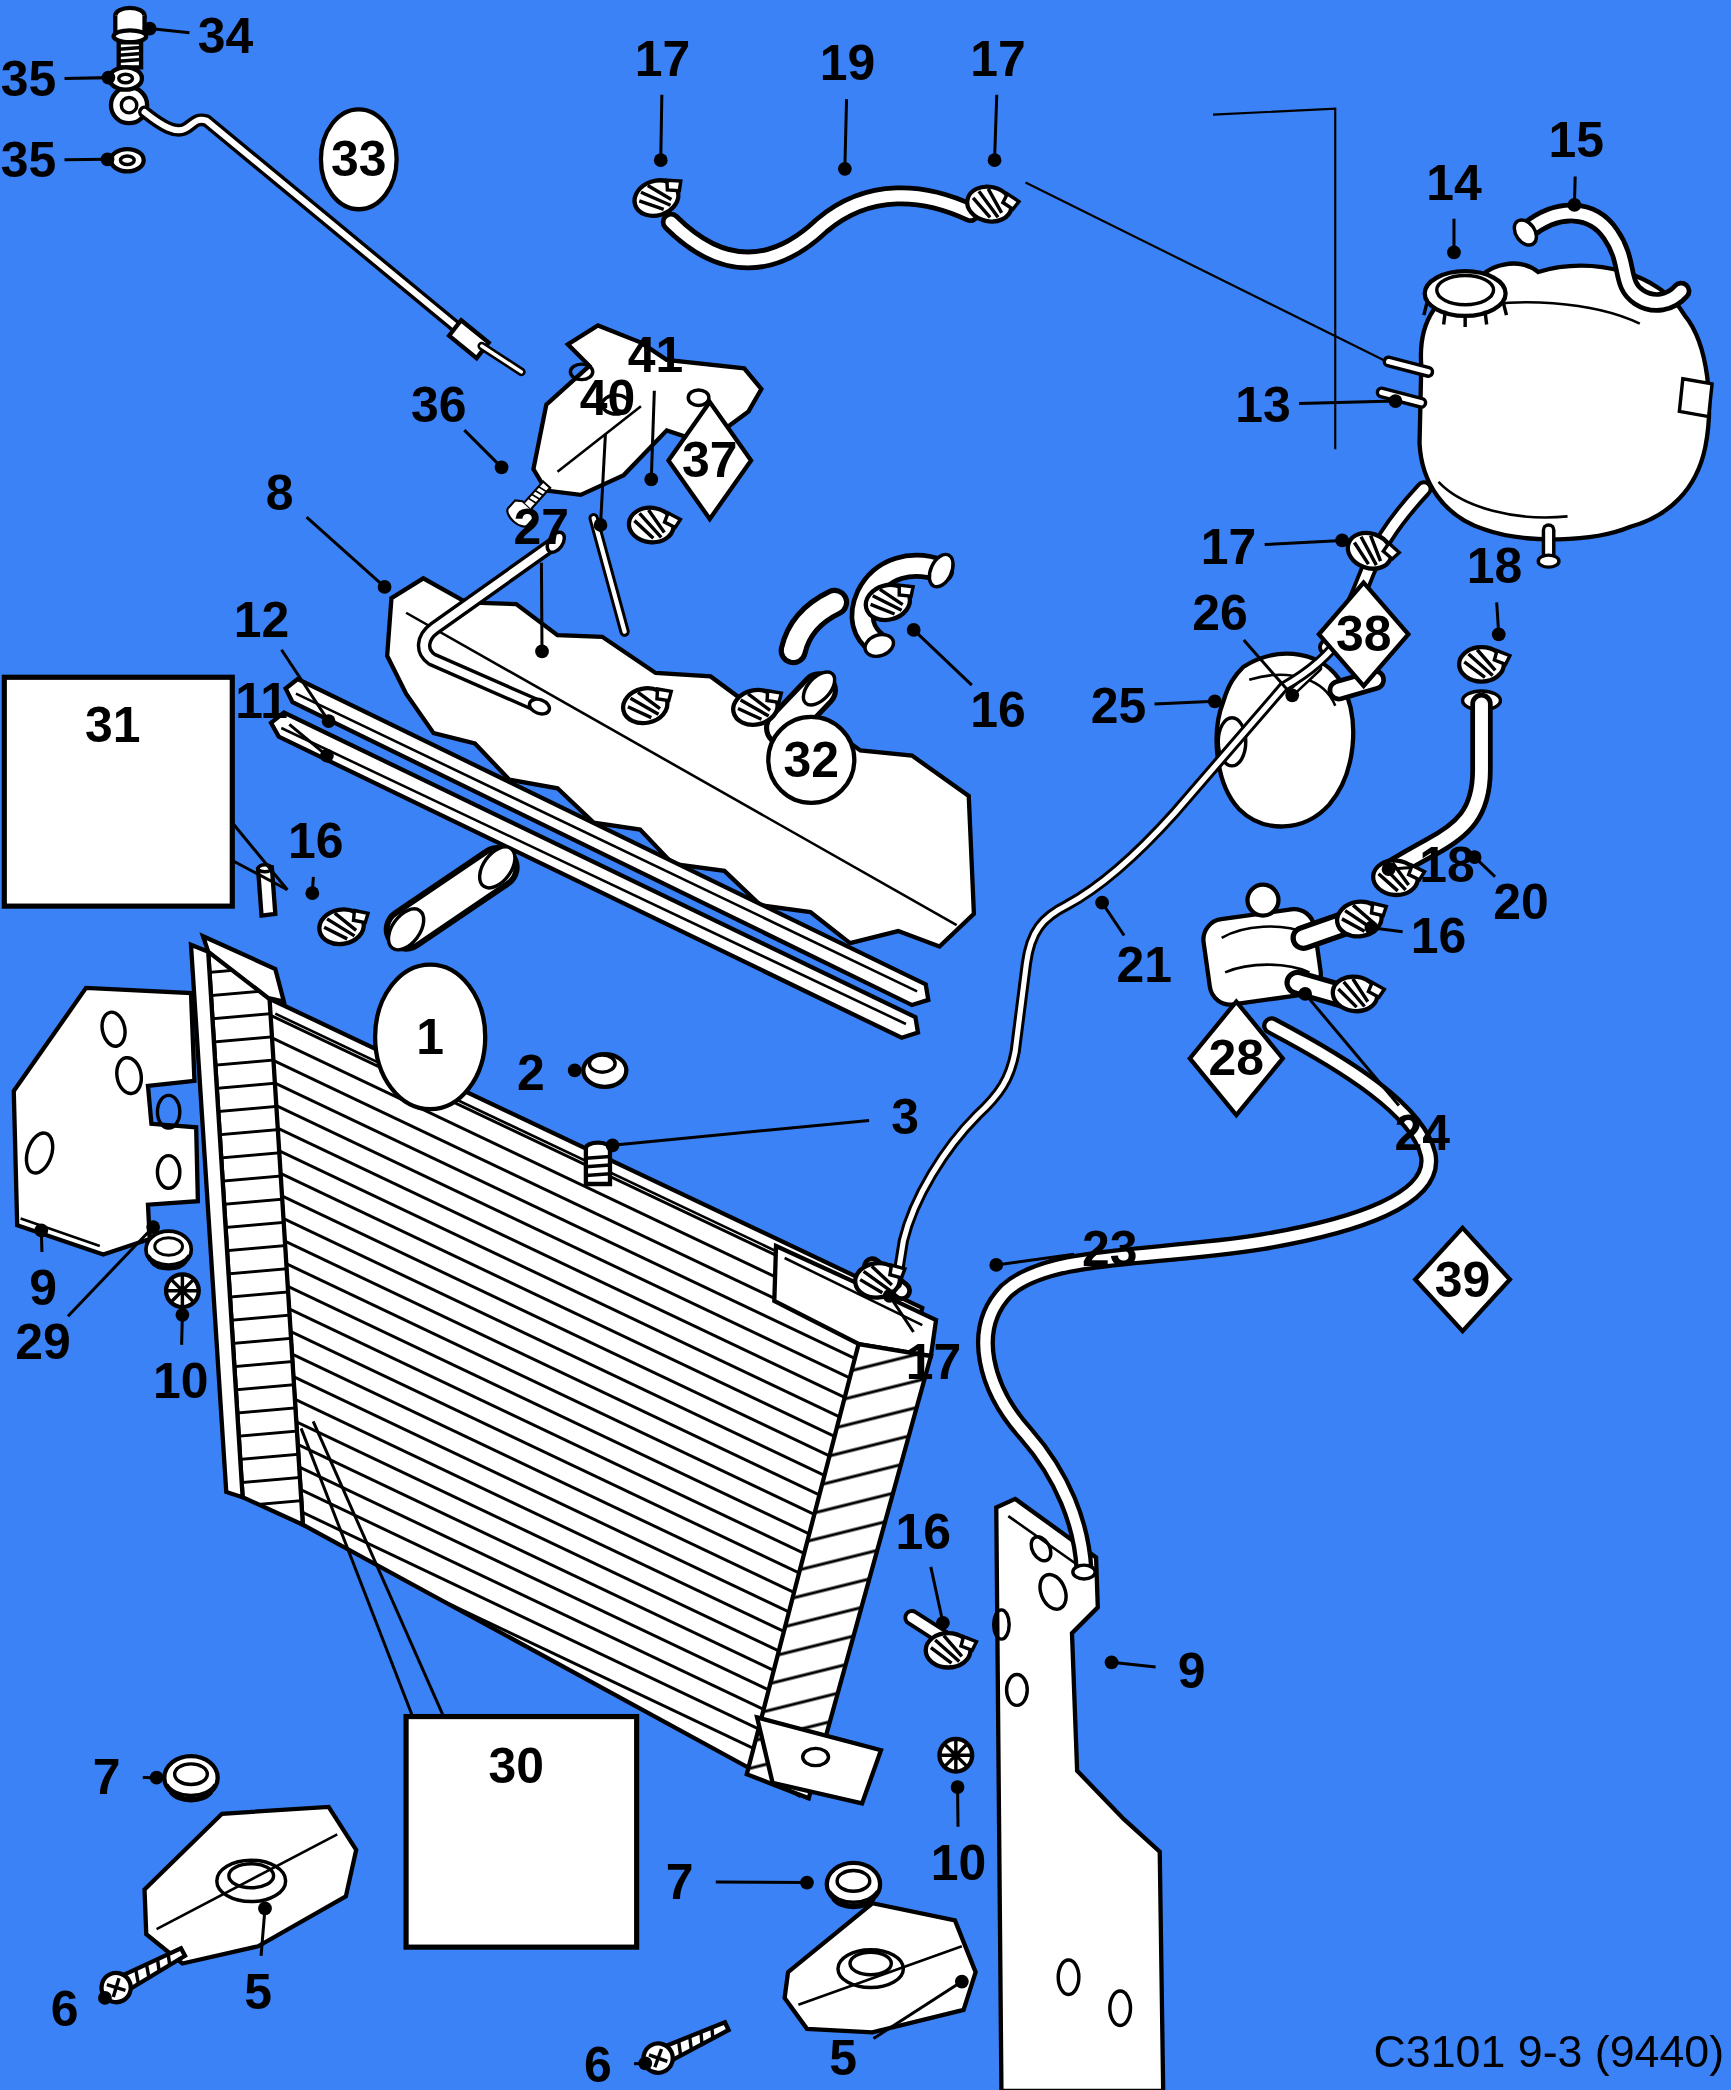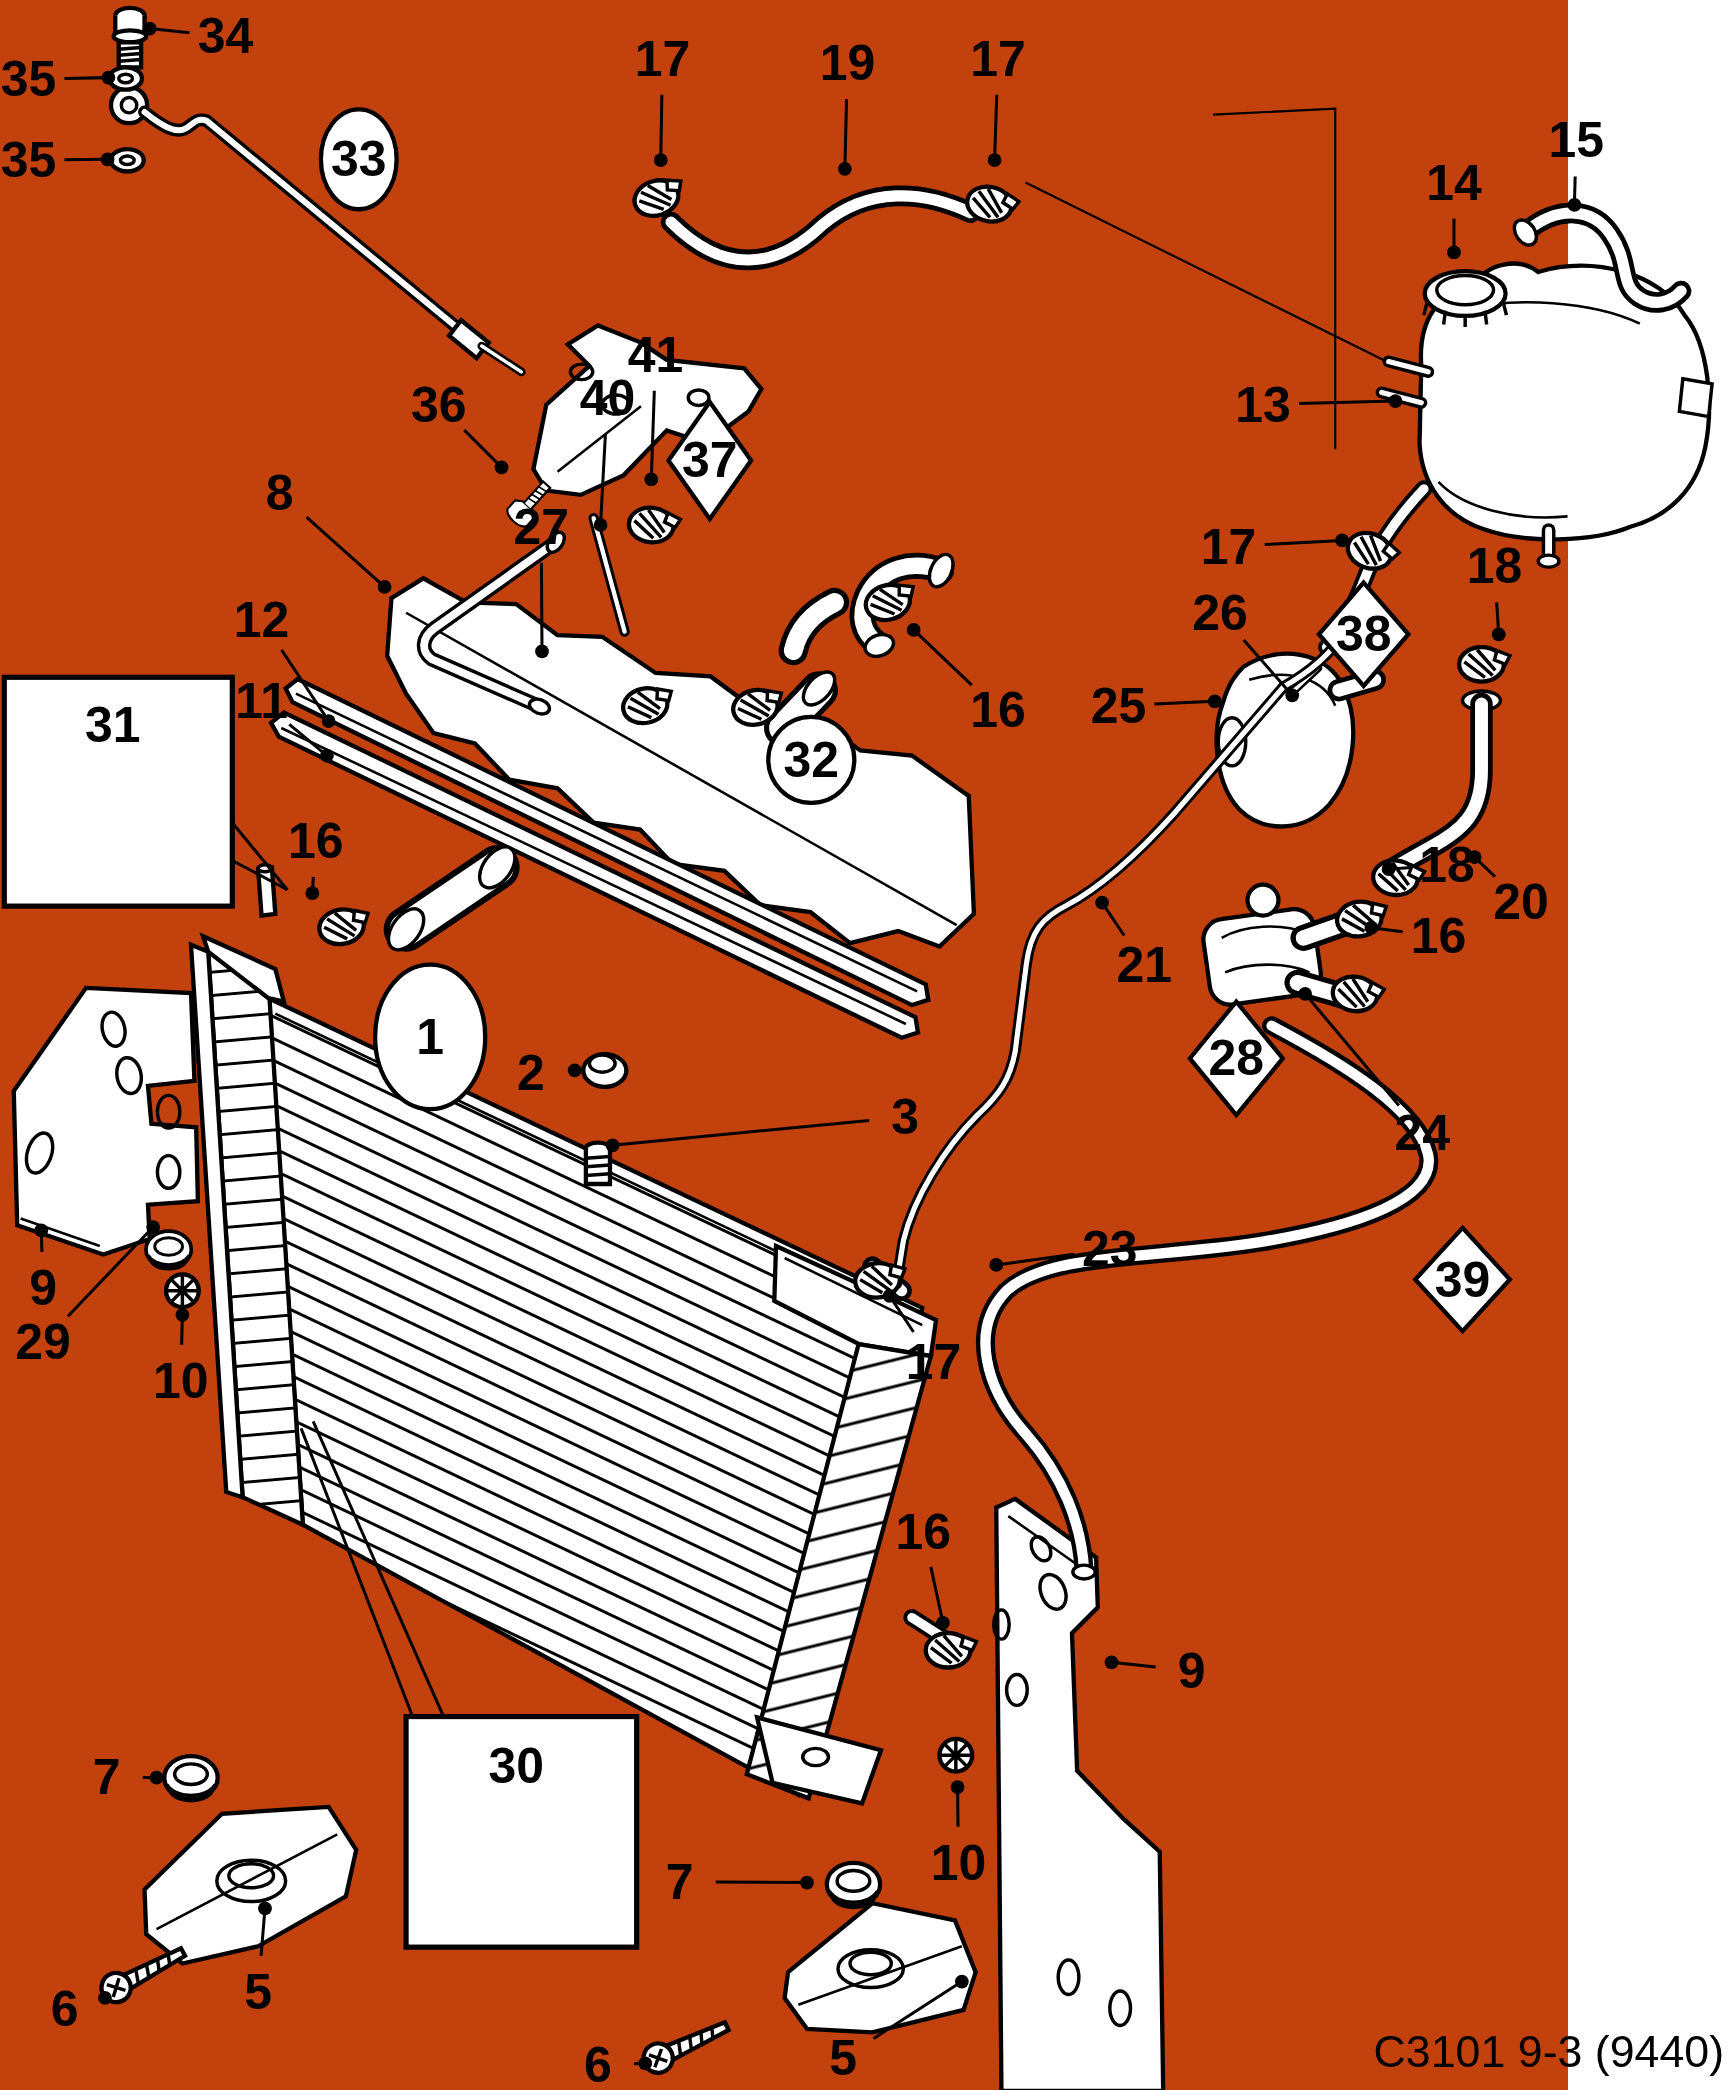--- a/index.html
+++ b/index.html
@@ -1,16 +1,16 @@
 <!DOCTYPE html>
 <html style="font-size:13.8px"><head>
 <meta charset="utf-8">
 <style>
   html,body{margin:0;padding:0;background:#fff;}
-  .canvas{position:relative;width:1568px;height:2091px;background:#c2410c;}
+  .canvas{position:relative;width:1731px;height:2091px;background:#3b82f6;}
   svg{display:block}
   .w5{stroke:#000;stroke-width:5;fill:none}
   .w4{stroke:#000;stroke-width:4;fill:none}
   .w3{stroke:#000;stroke-width:3;fill:none}
   .w2{stroke:#000;stroke-width:2.5;fill:none}
   .fw{fill:#fff}
   .to{stroke:#000;fill:none;stroke-linecap:round;stroke-linejoin:round}
   .ti{stroke:#fff;fill:none;stroke-linecap:round;stroke-linejoin:round}
   .lbl{font-family:"Liberation Sans",sans-serif;font-size:58px;font-weight:600;fill:#000}
   .code{font-family:"Liberation Sans",sans-serif;font-size:52px;font-weight:400;fill:#000}

